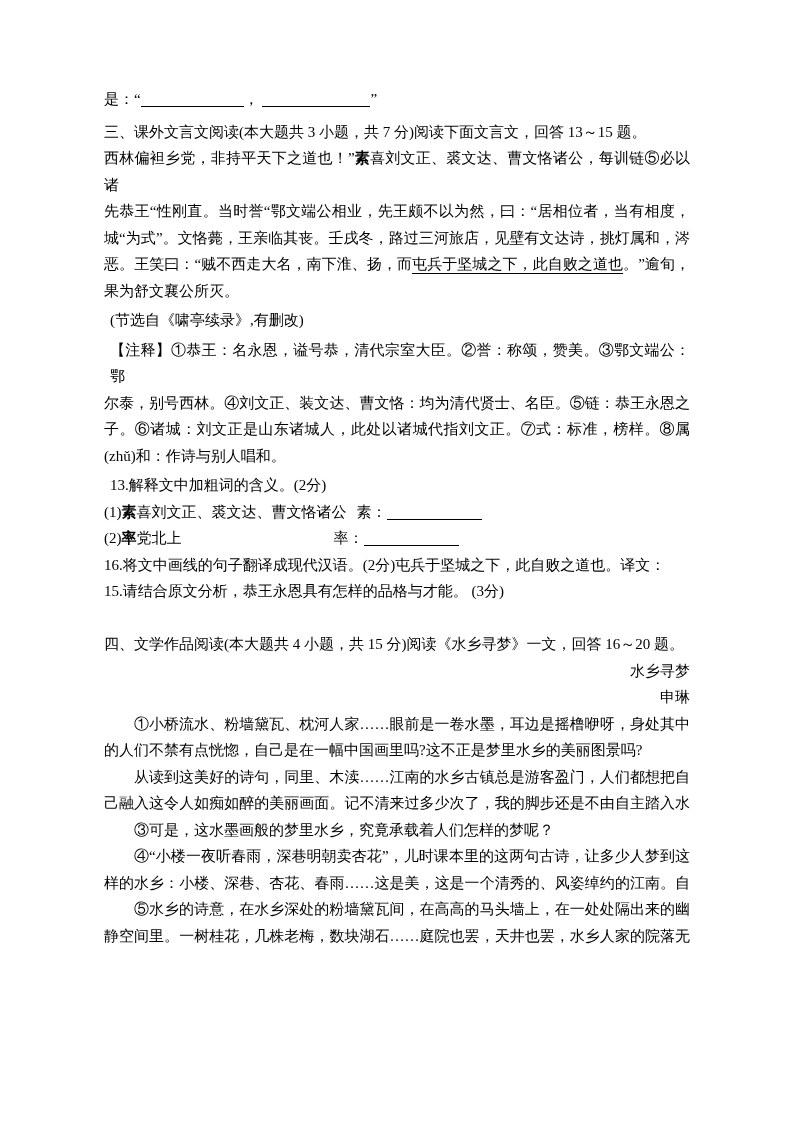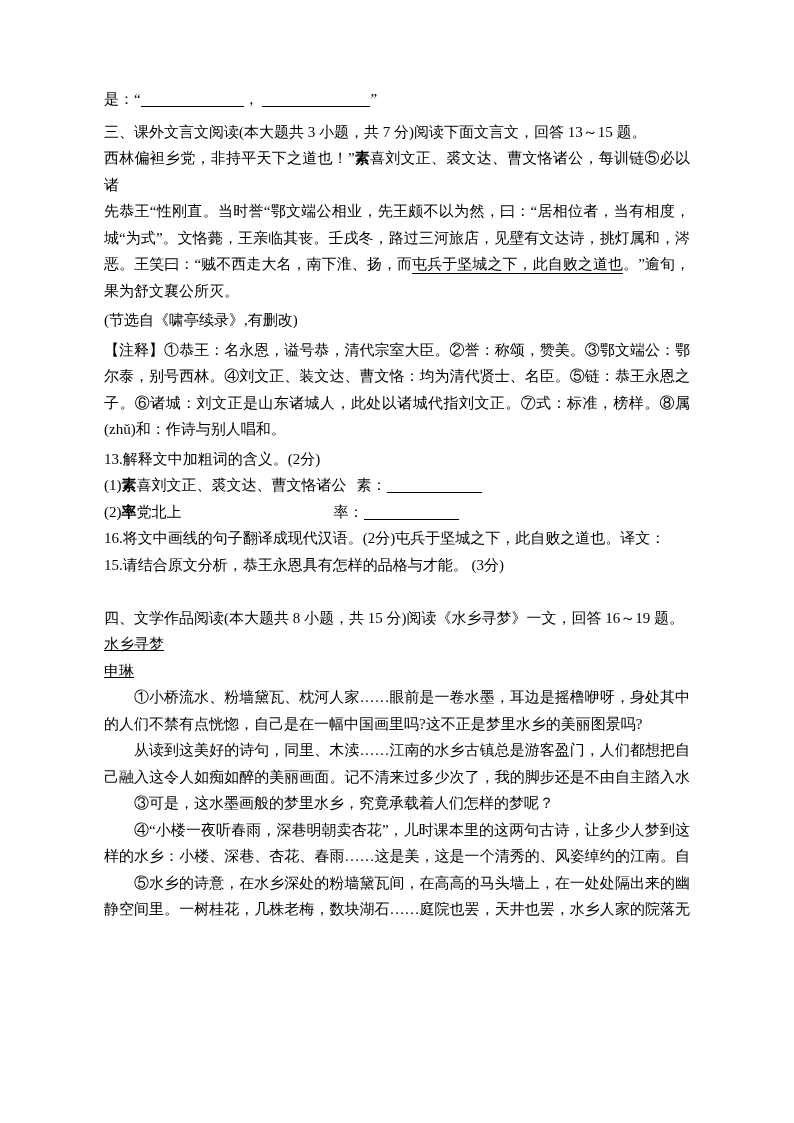--- a/index.html
+++ b/index.html
@@ -19,24 +19,24 @@
     color: #000000;
     overflow: hidden;
   }
   .para {
     line-height: 26.5px;
     min-height: 26.5px;
     white-space: normal;
   }
   .j { text-align: justify; text-align-last: justify; }
   .l { text-align: left; }
-  .c { text-align: left; text-decoration: underline; }
+  .c { text-align: right; }
   .ind { text-indent: 2em; }
   .mb6 { margin-bottom: 6px; }
-  .mt3 { margin-top: 3px; }
+  .mt3 { margin-top: 3px; margin-left: 6px; }
   .bold { font-weight: bold; }
   .ul { text-decoration: underline; text-underline-offset: 4px; }
   .blank {
     display: inline-block;
     border-bottom: 1px solid #000000;
     height: 15px;
     vertical-align: -3px;
   }
   .gap {
     display: inline-block;
@@ -59,21 +59,21 @@
       <div class="para j mt3"><span class="">【注释】①恭王：名永恩，谥号恭，清代宗室大臣。②誉：称颂，赞美。③鄂文端公：鄂</span></div>
       <div class="para j"><span class="">尔泰，别号西林。④刘文正、装文达、曹文恪：均为清代贤士、名臣。⑤链：恭王永恩之</span></div>
       <div class="para j"><span class="">子。⑥诸城：刘文正是山东诸城人，此处以诸城代指刘文正。⑦式：标准，榜样。⑧属</span></div>
       <div class="para l"><span class="">(zhǔ)和：作诗与别人唱和。</span></div>
       <div class="para l mt3"><span class="">13.解释文中加粗词的含义。(2分)</span></div>
       <div class="para l"><span class="">(1)</span><span class="bold">素</span><span class="">喜刘文正、裘文达、曹文恪诸公</span><span class="gap" style="width: 10px;"></span><span class="">素：</span><span class="blank" style="width: 95px;"></span></div>
       <div class="para l"><span class="">(2)</span><span class="bold">率</span><span class="">党北上</span><span class="gap" style="width: 152px;"></span><span class="">率：</span><span class="blank" style="width: 95px;"></span></div>
       <div class="para l"><span class="">16.将文中画线的句子翻译成现代汉语。(2分)屯兵于坚城之下，此自败之道也。译文：</span></div>
       <div class="para l"><span class="">15.请结合原文分析，恭王永恩具有怎样的品格与才能。 (3分)</span></div>
       <div class="para l">&nbsp;</div>
-      <div class="para l"><span class="">四、文学作品阅读(本大题共 8 小题，共 15 分)阅读《水乡寻梦》一文，回答 16～19 题。</span></div>
+      <div class="para l"><span class="">四、文学作品阅读(本大题共 4 小题，共 15 分)阅读《水乡寻梦》一文，回答 16～20 题。</span></div>
       <div class="para c"><span class="">水乡寻梦</span></div>
       <div class="para c"><span class="">申琳</span></div>
       <div class="para j ind"><span class="">①小桥流水、粉墙黛瓦、枕河人家……眼前是一卷水墨，耳边是摇橹咿呀，身处其中</span></div>
       <div class="para l"><span class="">的人们不禁有点恍惚，自己是在一幅中国画里吗?这不正是梦里水乡的美丽图景吗?</span></div>
       <div class="para j ind"><span class="">从读到这美好的诗句，同里、木渎……江南的水乡古镇总是游客盈门，人们都想把自</span></div>
       <div class="para j"><span class="">己融入这令人如痴如醉的美丽画面。记不清来过多少次了，我的脚步还是不由自主踏入水</span></div>
       <div class="para l ind"><span class="">③可是，这水墨画般的梦里水乡，究竟承载着人们怎样的梦呢？</span></div>
       <div class="para j ind"><span class="">④“小楼一夜听春雨，深巷明朝卖杏花”，儿时课本里的这两句古诗，让多少人梦到这</span></div>
       <div class="para j"><span class="">样的水乡：小楼、深巷、杏花、春雨……这是美，这是一个清秀的、风姿绰约的江南。自</span></div>
       <div class="para j ind"><span class="">⑤水乡的诗意，在水乡深处的粉墙黛瓦间，在高高的马头墙上，在一处处隔出来的幽</span></div>

